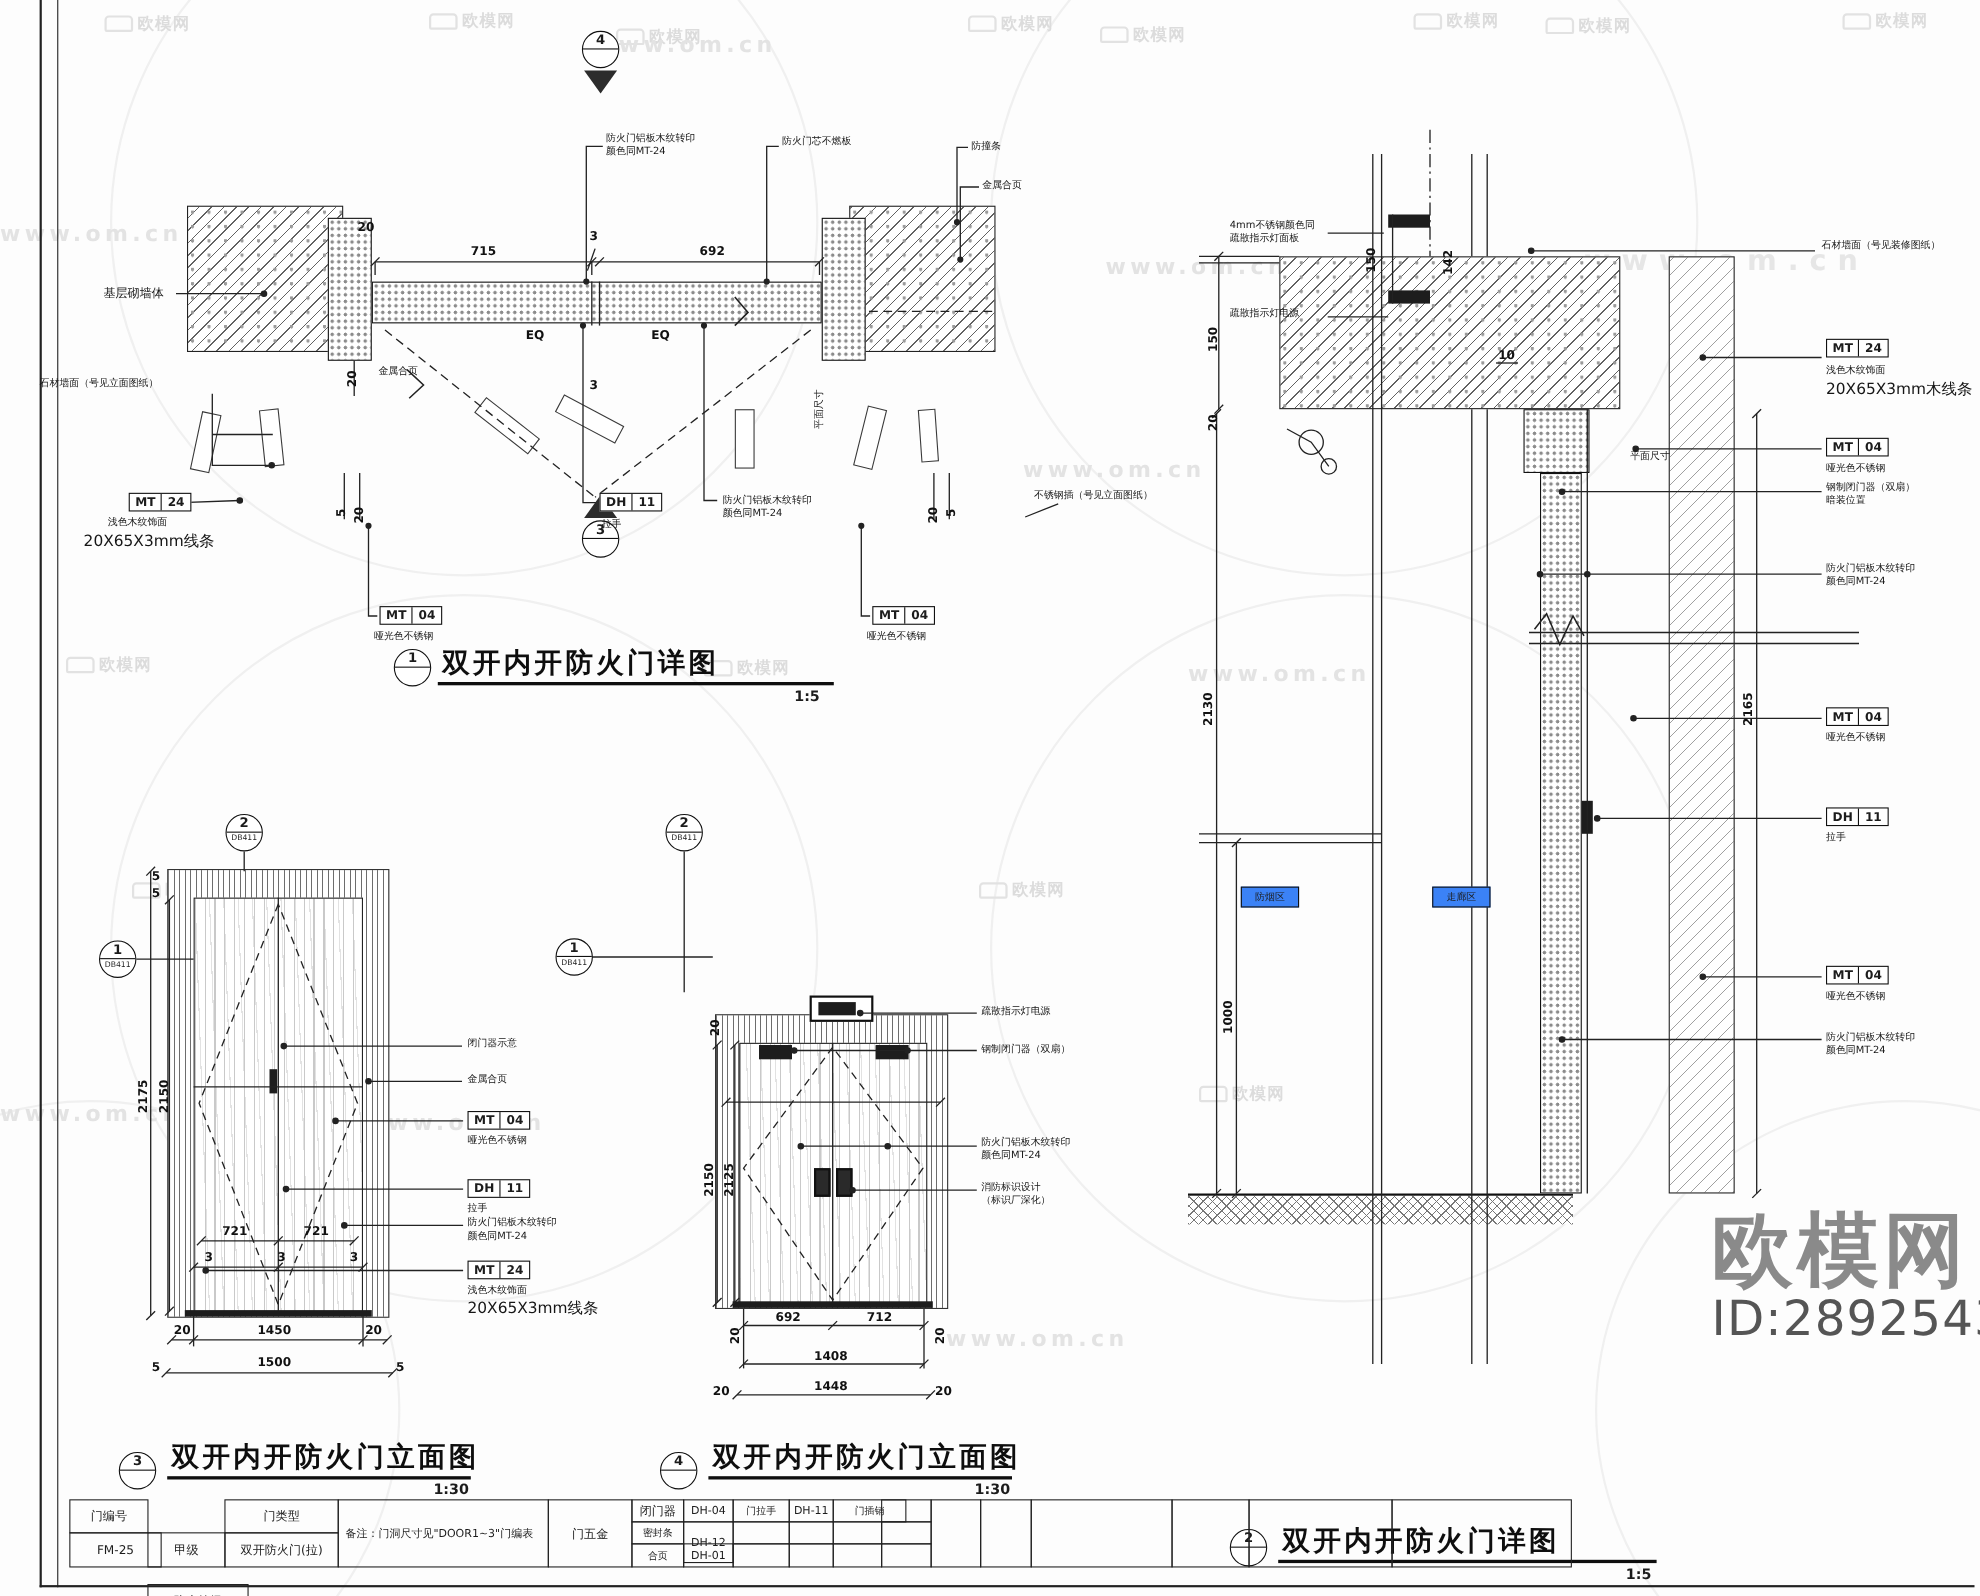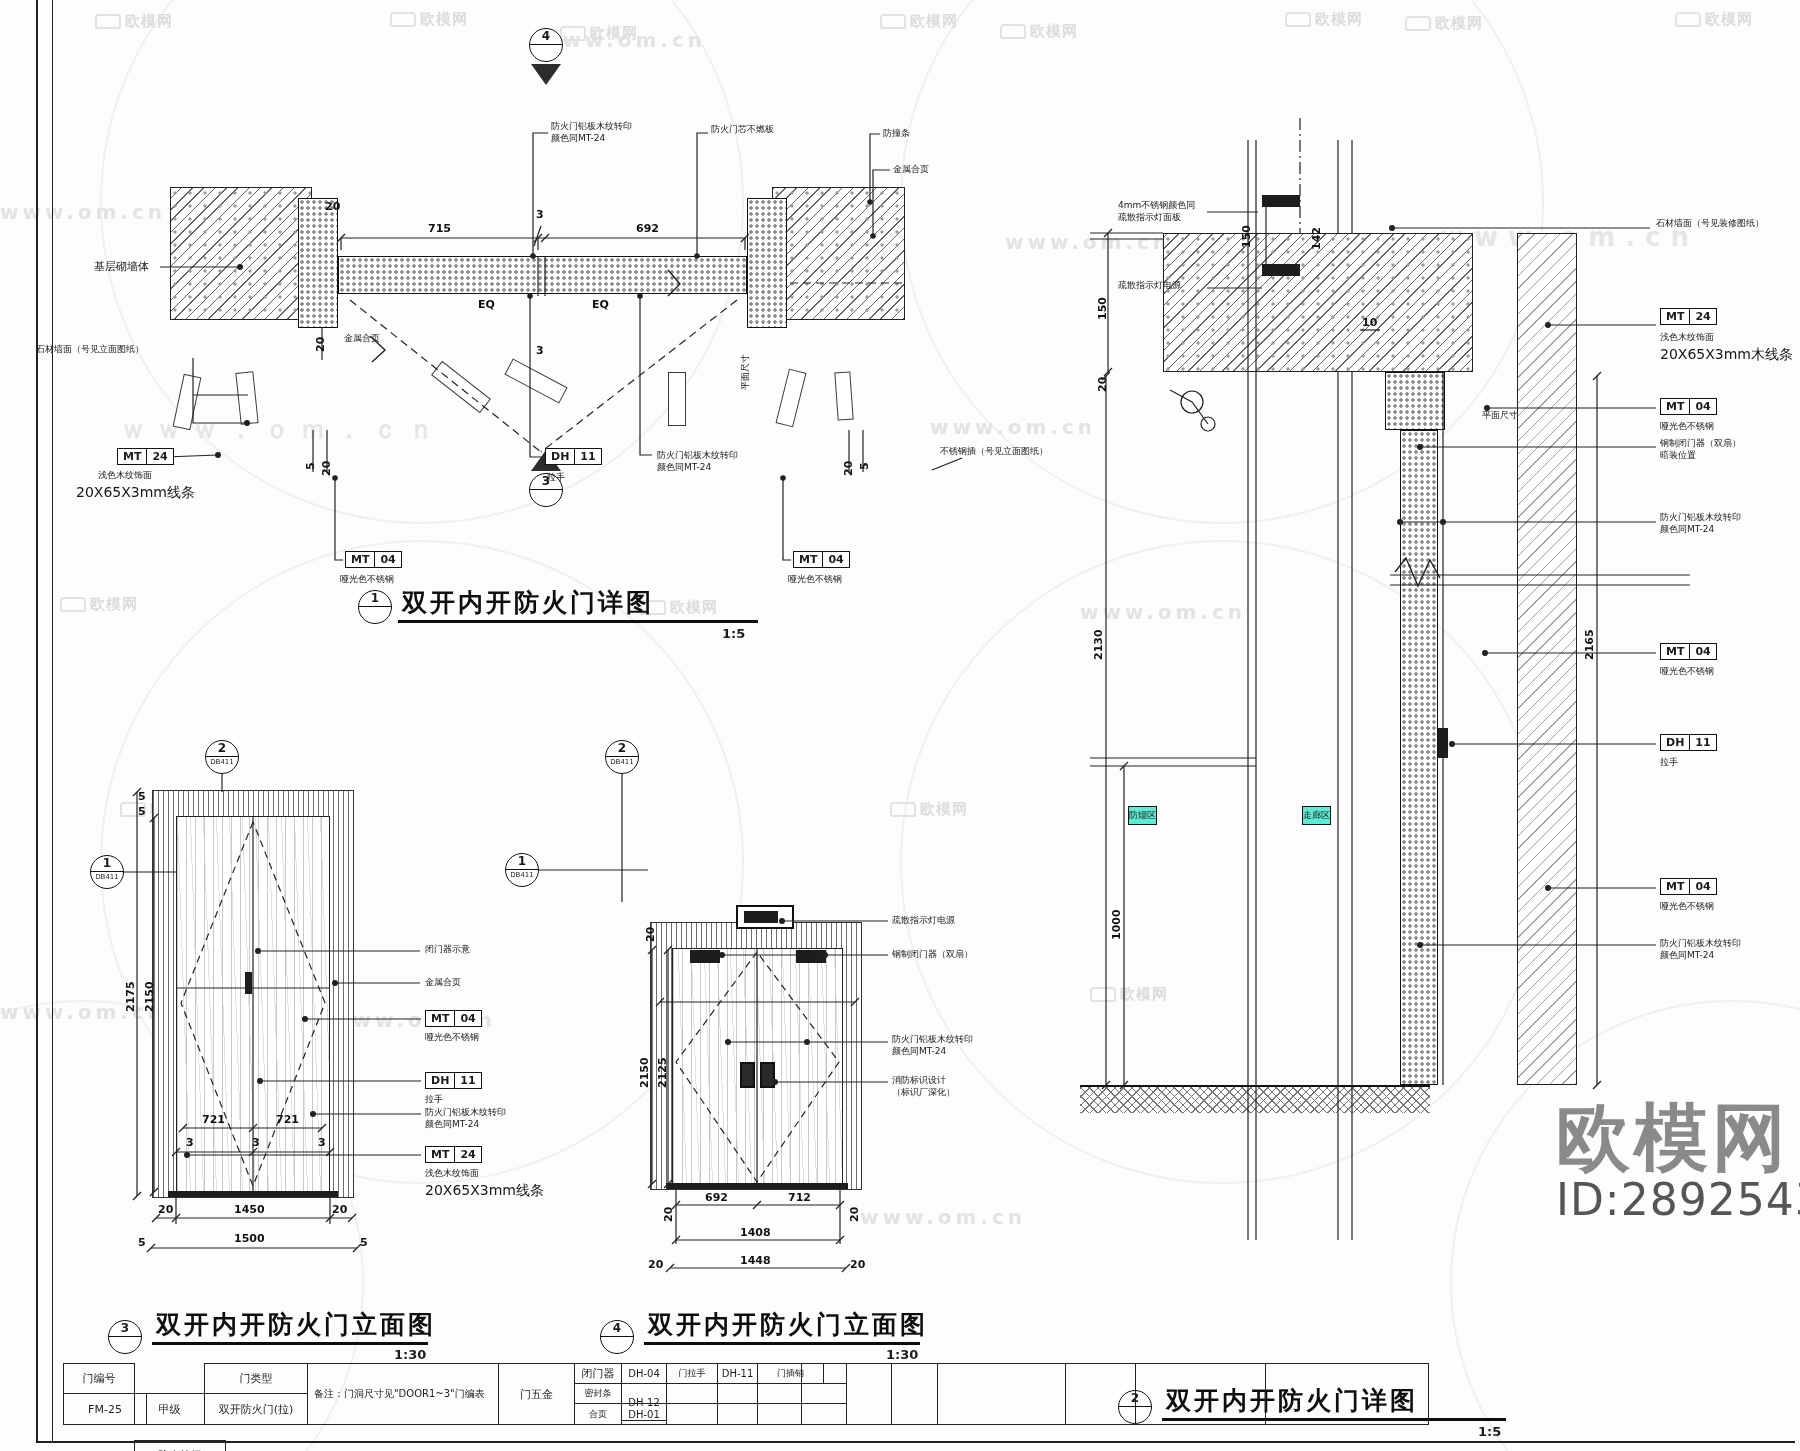--- a/index.html
+++ b/index.html
@@ -38,21 +38,21 @@
   .tag span + span{border-left:1.3px solid #111}
   .mk{position:absolute;z-index:3;width:34px;height:34px;border:1.7px solid #111;border-radius:50%;background:#fff;box-sizing:border-box;text-align:center}
   .mk .n{display:block;font-size:12px;font-weight:bold;line-height:15px;height:15px;border-bottom:1.4px solid #111}
   .mk .r{display:block;font-size:7px;line-height:10px}
   .mkplain .n{border-bottom:1.4px solid #111}
   .tri-dn{position:absolute;z-index:3;width:0;height:0;border-left:15px solid transparent;border-right:15px solid transparent;border-top:21px solid #2c2c2c}
   .tri-up{position:absolute;z-index:3;width:0;height:0;border-left:15px solid transparent;border-right:15px solid transparent;border-bottom:21px solid #2c2c2c}
   .vtitle{position:absolute;z-index:3;font-size:25px;font-weight:bold;letter-spacing:3px;color:#0e0e0e;white-space:nowrap}
   .vunder{position:absolute;z-index:3;height:3px;background:#0e0e0e}
   .vscale{position:absolute;z-index:3;font-size:13px;font-weight:bold}
-  .zone{position:absolute;z-index:3;border:1.2px solid #111;background:#5eead4;font-size:9px;padding:2px 0;white-space:nowrap}
+  .zone{position:absolute;z-index:3;border:1.2px solid #111;background:#3b82f6;font-size:9px;padding:2px 12px;white-space:nowrap}
   .notes{position:absolute;z-index:3;font-size:12px;line-height:19px;color:#141414;white-space:nowrap}
   
   .cell{position:absolute;z-index:3;box-sizing:border-box;border:1px solid #222;display:flex;align-items:center;justify-content:center;font-size:11px;white-space:nowrap;overflow:hidden}
   .cell.lft{justify-content:flex-start;padding-left:6px}
   .frameline{position:absolute;z-index:3;background:#222}
 </style>
 </head>
 <body>
 
 <div id="sheet">
@@ -113,21 +113,20 @@
         <b>欧模网</b>
       </span>
     <span class="wmtag" style="left:1090px;top:985px">
         <i class="wmsofa"></i>
         <b>欧模网</b>
       </span>
     <span class="wmtag" style="left:760px;top:1000px">
         <i class="wmsofa"></i>
         <b>欧模网</b>
       </span>
-    <span class="wmsite wmwide" style="left:120px;top:412px">ｗｗｗ．ｏｍ．ｃｎ</span>
     <span class="wmsite" style="left:540px;top:28px">www.om.cn</span>
     <span class="wmsite" style="left:930px;top:415px">www.om.cn</span>
     <span class="wmsite" style="left:1080px;top:600px">www.om.cn</span>
     <span class="wmsite" style="left:0px;top:200px">www.om.cn</span>
     <span class="wmsite" style="left:0px;top:1000px">www.om.cn</span>
     <span class="wmsite" style="left:330px;top:1008px">www.om.cn</span>
     <span class="wmsite" style="left:1005px;top:230px">www.om.cn</span>
     <span class="wmsite wmwide" style="left:1440px;top:222px">www.om.cn</span>
     <span class="wmsite" style="left:860px;top:1205px">www.om.cn</span>
   </div>

